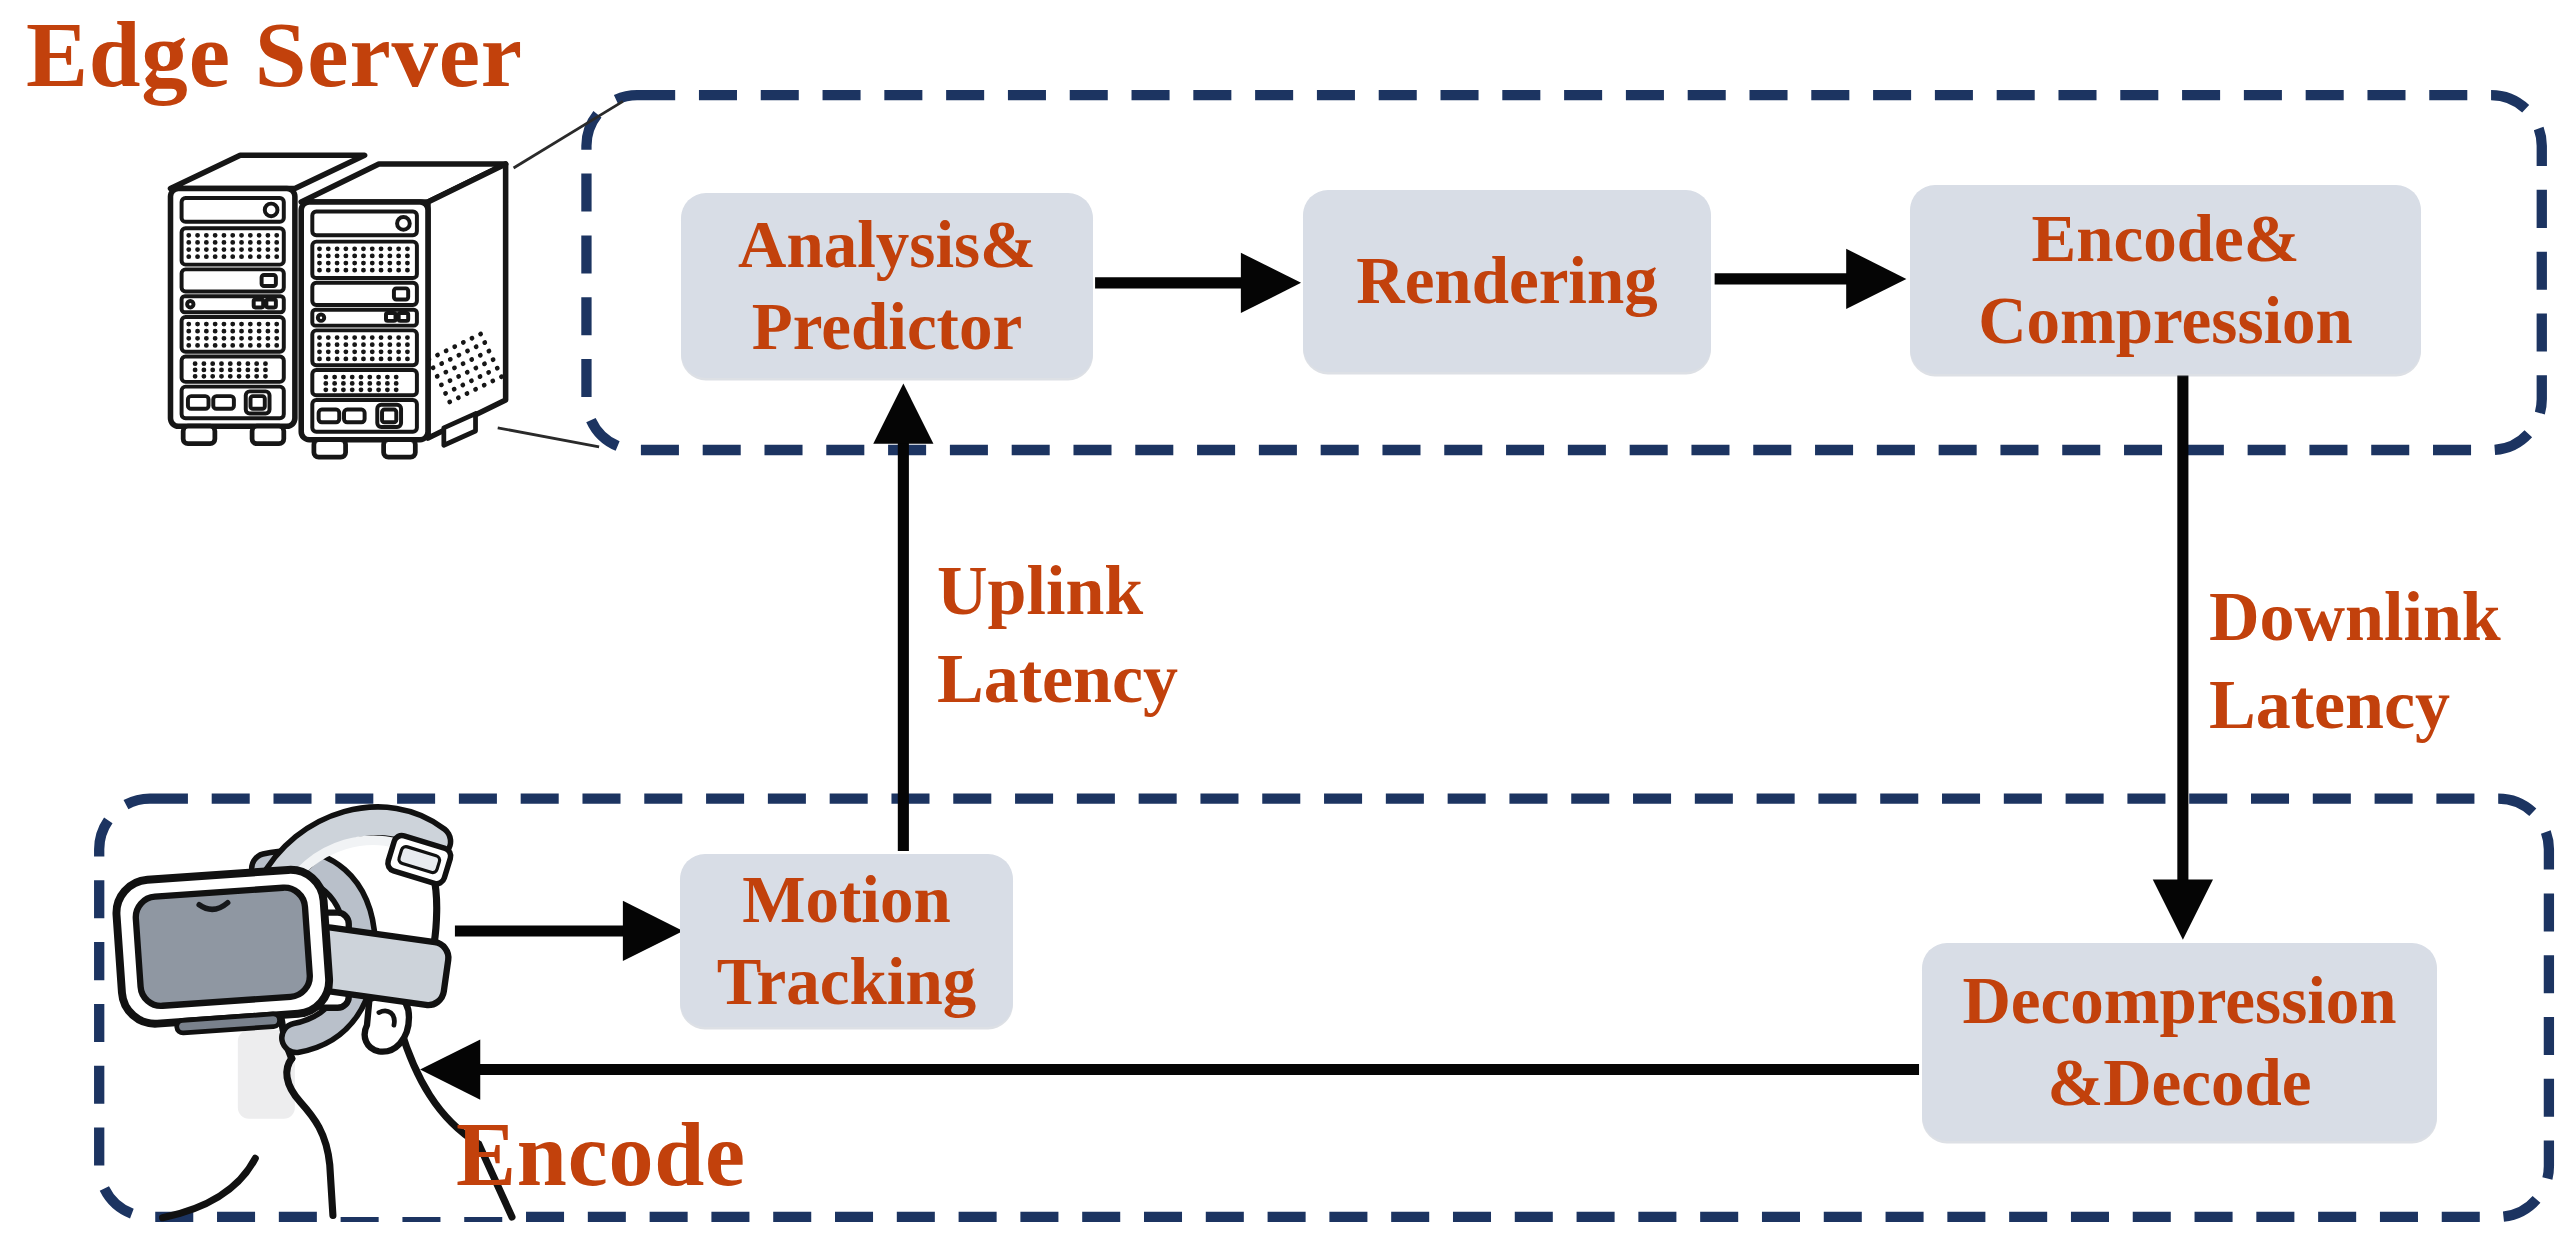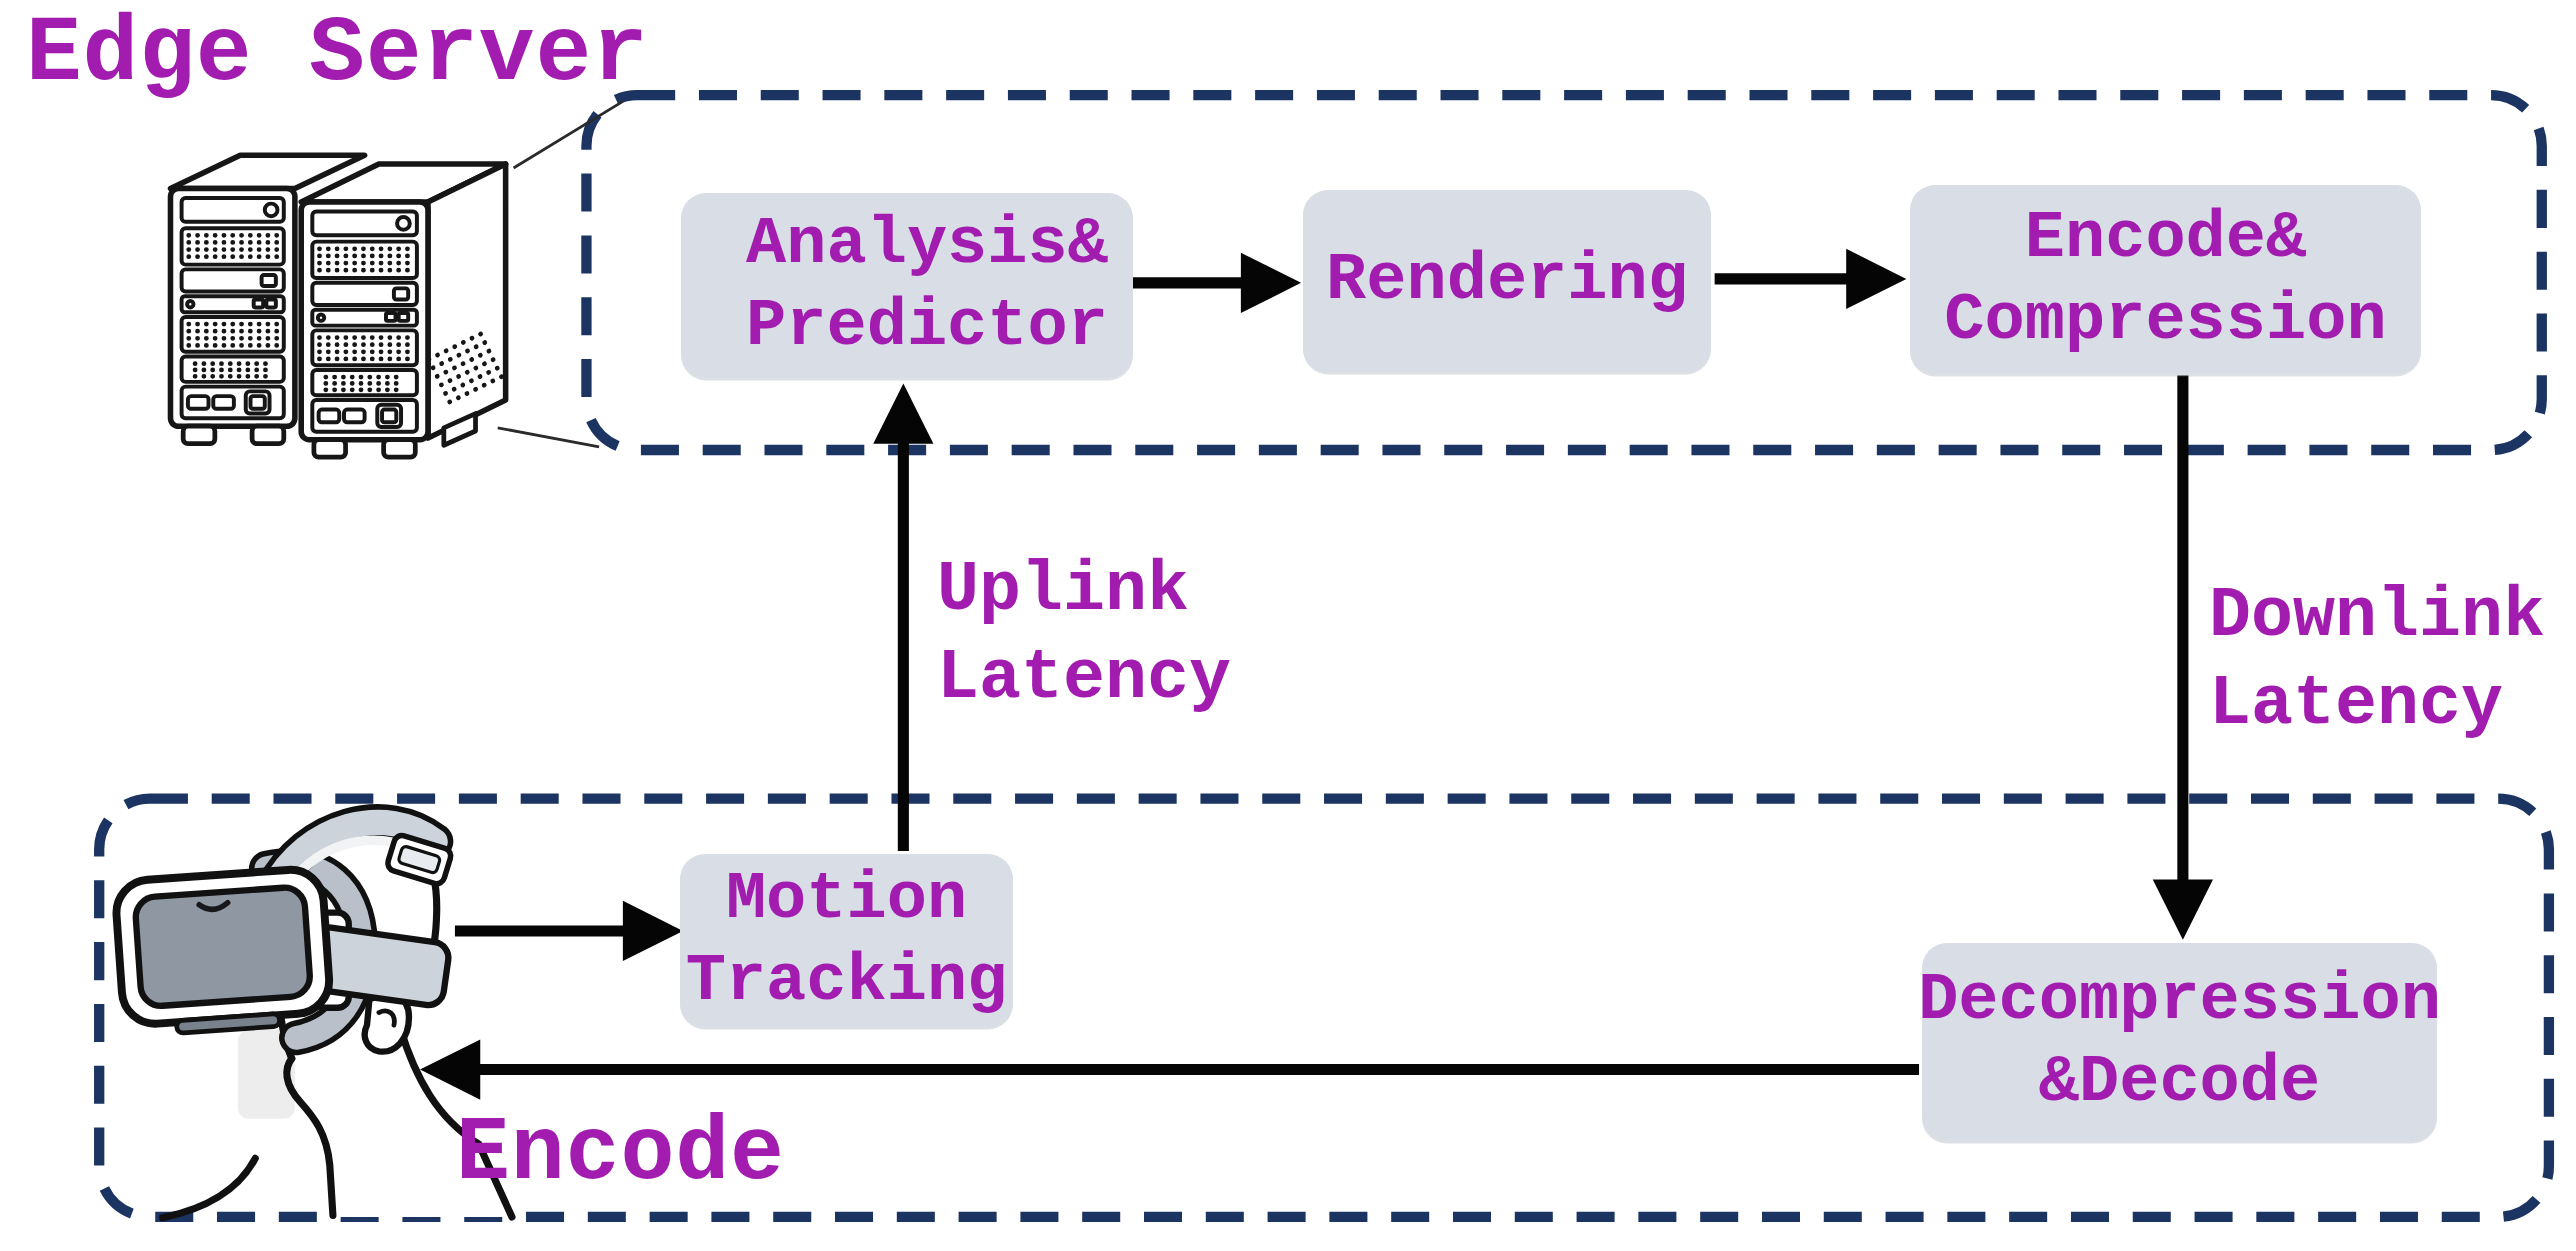--- a/index.html
+++ b/index.html
@@ -1,30 +1,30 @@
 <!DOCTYPE html>
 <html style="font-size:12.7px"><head>
 <meta charset="utf-8">
 <style>
   html,body{margin:0;padding:0;background:#ffffff;}
   #canvas{
     position:relative;width:2576px;height:1251px;background:#ffffff;overflow:hidden;
-    font-family:Liberation Mono, monospace;color:#a21caf;
+    font-family:Liberation Serif, serif;color:#c2410c;
   }
   #underlay{position:absolute;left:0;top:0;}
   .big-label{position:absolute;font-weight:bold;white-space:pre-line;line-height:1.08;}
   #edge-server-title{left:26px;top:4.8px;font-size:93px;letter-spacing:0.8px;}
   #device-title{left:456px;top:1106px;font-size:90px;letter-spacing:0.8px;}
   .module-box{
     position:absolute;background:#d8dde6;border-radius:25px;
     display:flex;align-items:center;justify-content:center;text-align:center;
     font-weight:bold;font-size:67px;line-height:1.22;white-space:pre-line;
     box-shadow:0 2.4px 0 rgba(120,130,150,0.25);
   }
-  #box-analysis{left:681px;top:193px;width:412px;height:185px;padding-left:40px;}
+  #box-analysis{left:681px;top:193px;width:412px;height:185px;}
   #box-rendering{left:1303px;top:190px;width:408px;height:182px;}
   #box-encode{left:1910px;top:185px;width:511px;height:189px;}
   #box-motion{left:680px;top:854px;width:333px;height:173px;}
   #box-decomp{left:1922px;top:943px;width:515px;height:198px;}
   .latency-label{
     position:absolute;font-weight:bold;font-size:70px;line-height:1.25;white-space:pre-line;
   }
   #uplink-label{left:937px;top:547px;}
   #downlink-label{left:2209px;top:573px;}
 </style>

